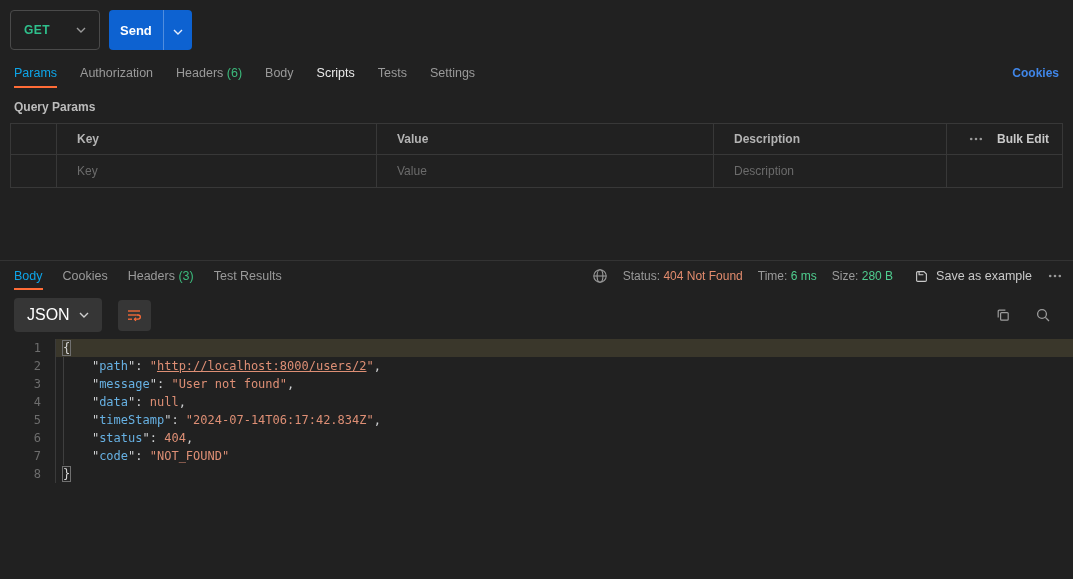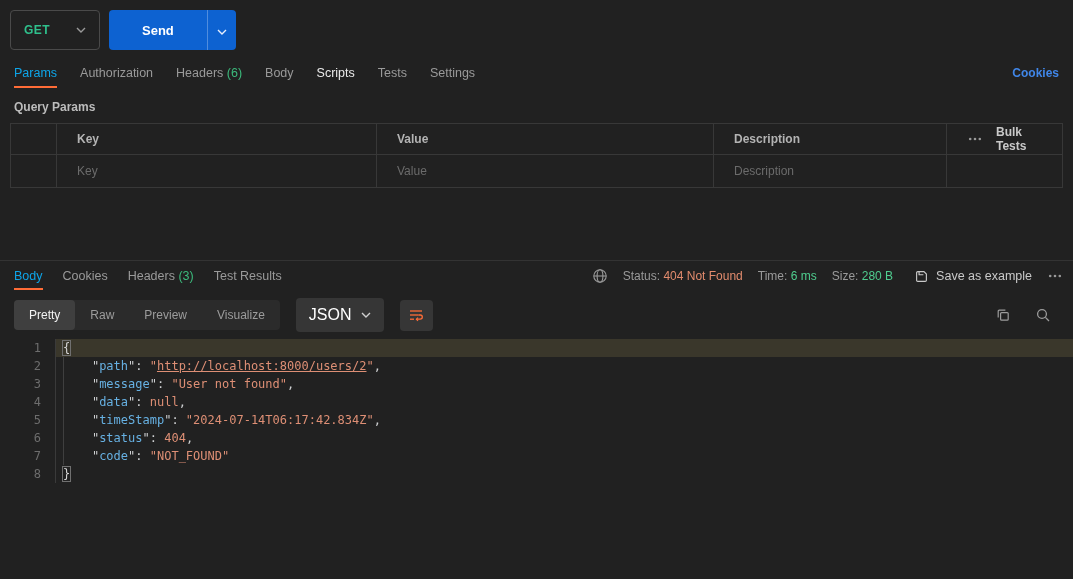--- a/index.html
+++ b/index.html
@@ -25,21 +25,21 @@
   .request-bar{display:flex;align-items:center;padding:10px 6px 6px 10px;gap:9px;}
   .method-select{width:90px;height:40px;border:1px solid #4a4a4a;border-radius:4px;
     display:flex;align-items:center;justify-content:space-between;padding:0 13px;cursor:pointer;}
   .method-label{color:var(--method-green);font-size:12px;font-weight:bold;letter-spacing:.4px;}
   .chev{color:#9a9a9a;display:flex;}
   .url-wrap{flex:1;height:44px;display:flex;}
   .url-input{flex:1;background:#1d1d1d;border:2px solid var(--focus-blue);border-radius:6px;
     color:#ececec;font-size:13px;padding:0 13px;outline:none;font-family:"Liberation Sans",sans-serif;}
   .send-split{display:flex;height:40px;border-radius:4px;overflow:hidden;background:var(--send-blue);}
   .send-main{background:transparent;border:none;color:#fff;font-weight:bold;font-size:13px;
-    padding:0 33px;cursor:pointer;font-family:"Liberation Sans",sans-serif;}
+    padding:0 11px;cursor:pointer;font-family:"Liberation Sans",sans-serif;}
   .send-caret{width:29px;border:none;border-left:1px solid rgba(255,255,255,.28);
     background:transparent;color:#e8eefc;display:flex;align-items:center;justify-content:center;cursor:pointer;}
   
   .tabs-row{display:flex;align-items:center;padding:0 14px;gap:23px;font-size:12.5px;color:#9a9a9a;}
   .req-tabs{height:33px;}
   .tab{cursor:pointer;padding:8px 0 6px;border-bottom:2px solid transparent;white-space:nowrap;}
   .tab.active{color:#0ea5e9;border-bottom-color:var(--accent-orange);}
   .tab.bright{color:#eaeaea;}
   .tab .count{color:var(--count-green);}
   .cookies-link{margin-left:auto;color:var(--link-blue);font-weight:bold;font-size:12px;cursor:pointer;}
@@ -140,21 +140,21 @@
   <div class="pt-cell">Value</div>
   <div class="pt-cell">Description</div>
   <div class="pt-cell last bulk-cell">
     <span style="display:flex;">
       <svg width="16" height="16" viewBox="0 0 16 16" fill="#9a9a9a">
           <circle cx="3.2" cy="8" r="1.3"></circle>
           <circle cx="8" cy="8" r="1.3"></circle>
           <circle cx="12.8" cy="8" r="1.3"></circle>
         </svg>
     </span>
-    <span>Bulk Tests</span>
+    <span>Bulk Edit</span>
   </div>
 
   <div class="pt-cell pt-body"></div>
   <div class="pt-cell pt-body">
     <input class="cell-input" placeholder="Key" style="">
   </div>
   <div class="pt-cell pt-body">
     <input class="cell-input" placeholder="Value" style="">
   </div>
   <div class="pt-cell pt-body">
@@ -195,26 +195,20 @@
       <svg width="16" height="16" viewBox="0 0 16 16" fill="#9a9a9a">
           <circle cx="3.2" cy="8" r="1.3"></circle>
           <circle cx="8" cy="8" r="1.3"></circle>
           <circle cx="12.8" cy="8" r="1.3"></circle>
         </svg>
     </span>
   </div>
 </div>
 
 <div class="resp-toolbar">
-  <div class="segmented">
-    <button class="seg-btn active">Pretty</button>
-    <button class="seg-btn">Raw</button>
-    <button class="seg-btn">Preview</button>
-    <button class="seg-btn">Visualize</button>
-  </div>
   <div class="json-select">
     <span>JSON</span>
     <span class="chev">
       <svg width="10" height="6" viewBox="0 0 10 6">
           <path d="M1 1l4 4 4-4" stroke="#cfcfcf" stroke-width="1.4" fill="none"></path>
         </svg>
     </span>
   </div>
   <button class="wrap-btn">
     <span style="display:flex;">

